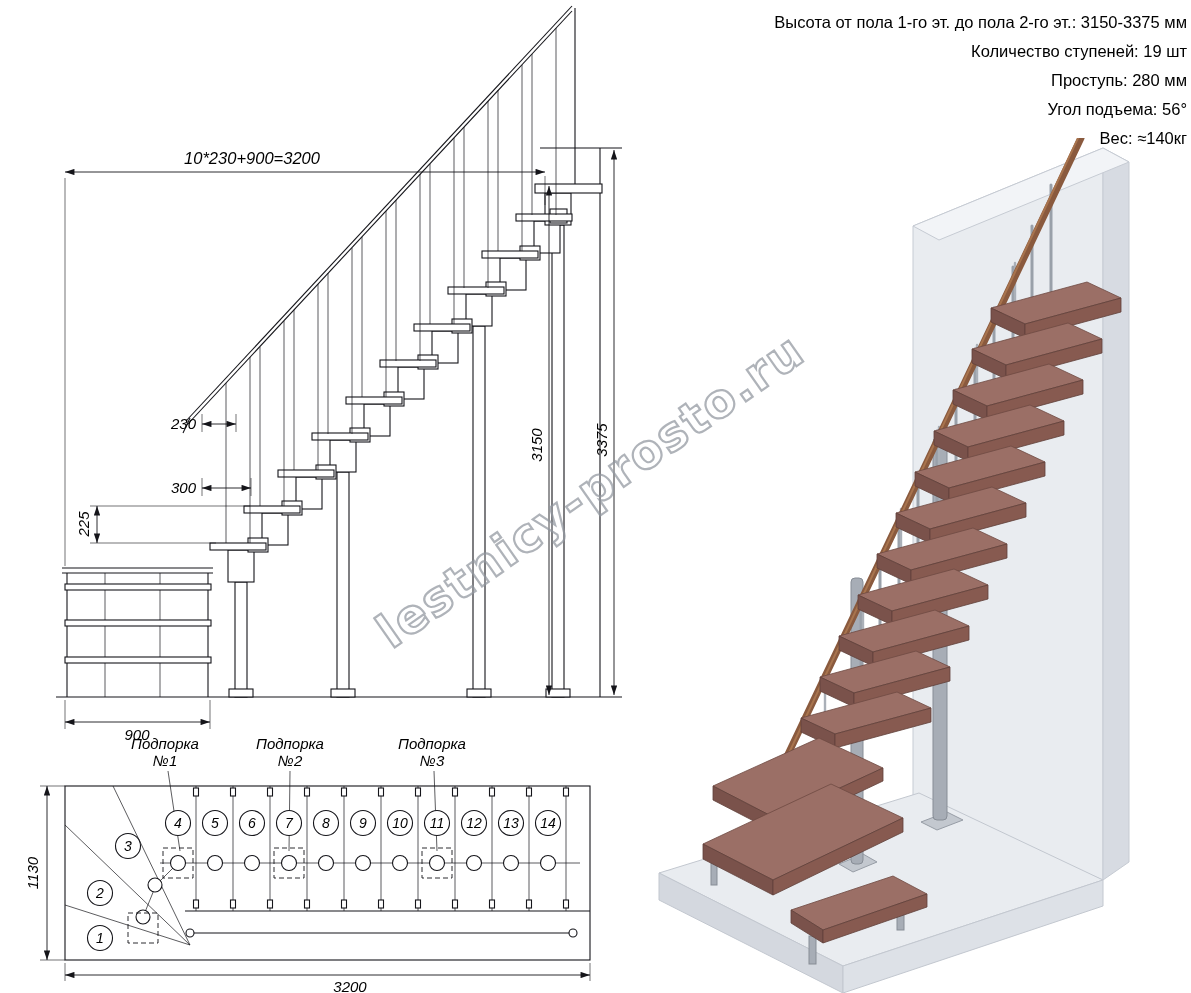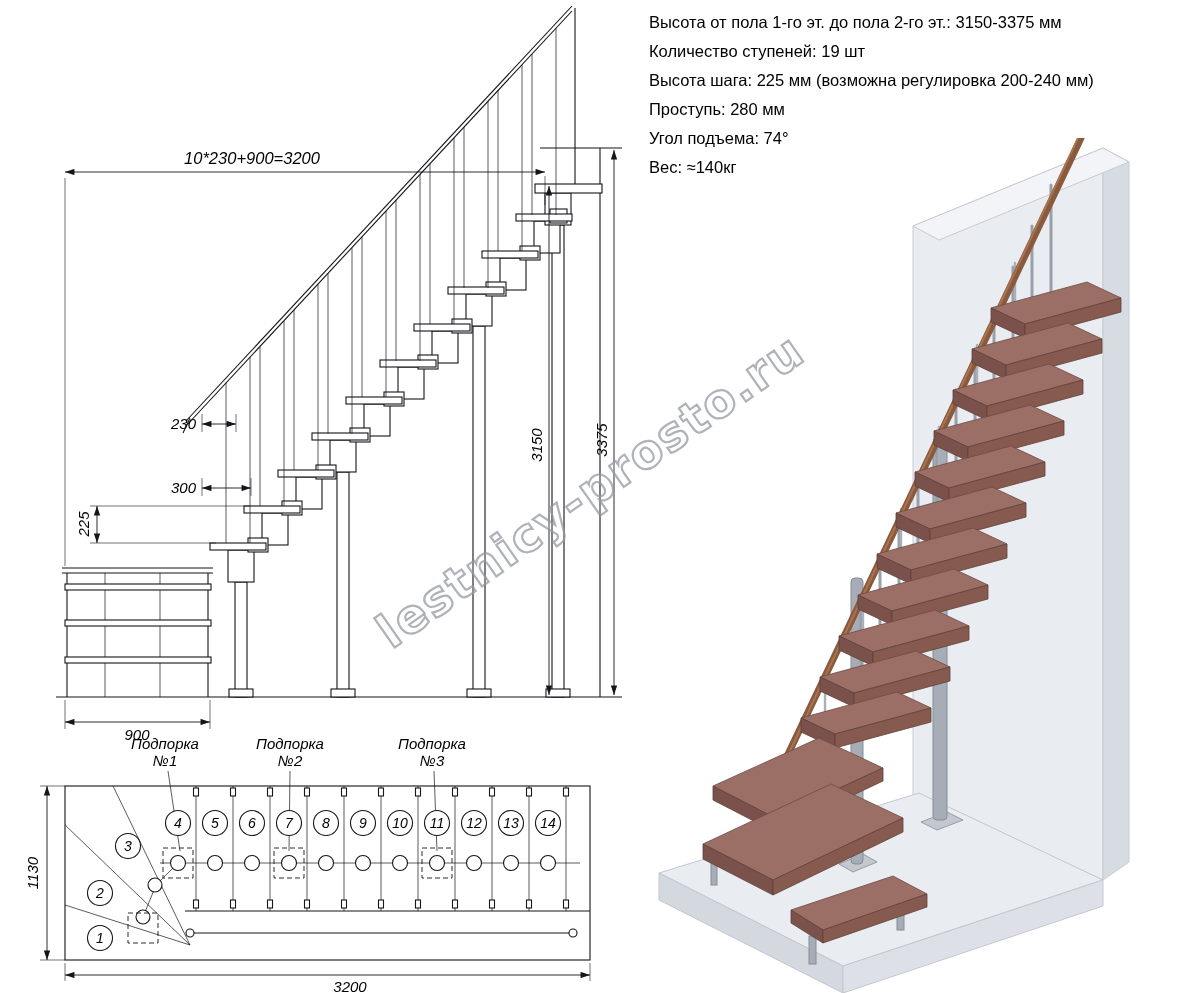--- a/index.html
+++ b/index.html
@@ -1,20 +1,20 @@
 <!DOCTYPE html>
 <html><head>
 <meta charset="utf-8">
 <style>
   html,body{margin:0;padding:0;background:#fff;}
   .page{position:relative;width:1191px;height:993px;background:#fff;overflow:hidden;
         font-family:"Liberation Sans",sans-serif;}
   .abs{position:absolute;}
   
-  .specs{left:649px;top:8px;width:538px;color:#000;}
+  .specs{left:649px;top:8px;width:538px;color:#000;text-align:right;}
   .spec-line{font-size:16.5px;line-height:29px;white-space:nowrap;}
   
   .ln{stroke:#15151a;stroke-width:1.1;fill:none;}
   .lnthin{stroke:#15151a;stroke-width:0.7;fill:none;}
   .fw{fill:#ffffff;stroke:#15151a;stroke-width:1.1;}
   .dim{stroke:#15151a;stroke-width:0.9;fill:none;}
   .ext{stroke:#15151a;stroke-width:0.6;fill:none;}
   .dash{stroke:#15151a;stroke-width:0.9;fill:none;stroke-dasharray:5 3;}
   .dtext{font:italic 15px "Liberation Sans",sans-serif;fill:#000;}
   .dtextbig{font:italic 16.5px "Liberation Sans",sans-serif;fill:#000;}
@@ -42,23 +42,22 @@
      font-family:"DejaVu Sans",sans-serif;pointer-events:none;}
 </style>
 </head>
 <body>
 
 <div class="page">
 
   <div class="abs specs">
     <div class="spec-line">Высота от пола 1-го эт. до пола 2-го эт.: 3150-3375 мм</div>
     <div class="spec-line">Количество ступеней: 19 шт</div>
-    <div class="spec-line">Высота шага: 225 мм (возможна регулировка 200-240 мм)</div>
     <div class="spec-line">Проступь: 280 мм</div>
-    <div class="spec-line">Угол подъема: 74°</div>
+    <div class="spec-line">Угол подъема: 56°</div>
     <div class="spec-line">Вес: ≈140кг</div>
   </div>
 
   <svg class="abs" style="left:0;top:0" width="635" height="745" viewBox="0 0 635 745">
     <defs>
       <marker id="ae1" viewBox="0 0 12 8" refX="12" refY="4" markerWidth="11" markerHeight="7" orient="auto">
           <path d="M0,0 L12,4 L0,8 Z" fill="#15151a"></path>
         </marker>
       <marker id="as1" viewBox="0 0 12 8" refX="0" refY="4" markerWidth="11" markerHeight="7" orient="auto">
           <path d="M12,0 L0,4 L12,8 Z" fill="#15151a"></path>

